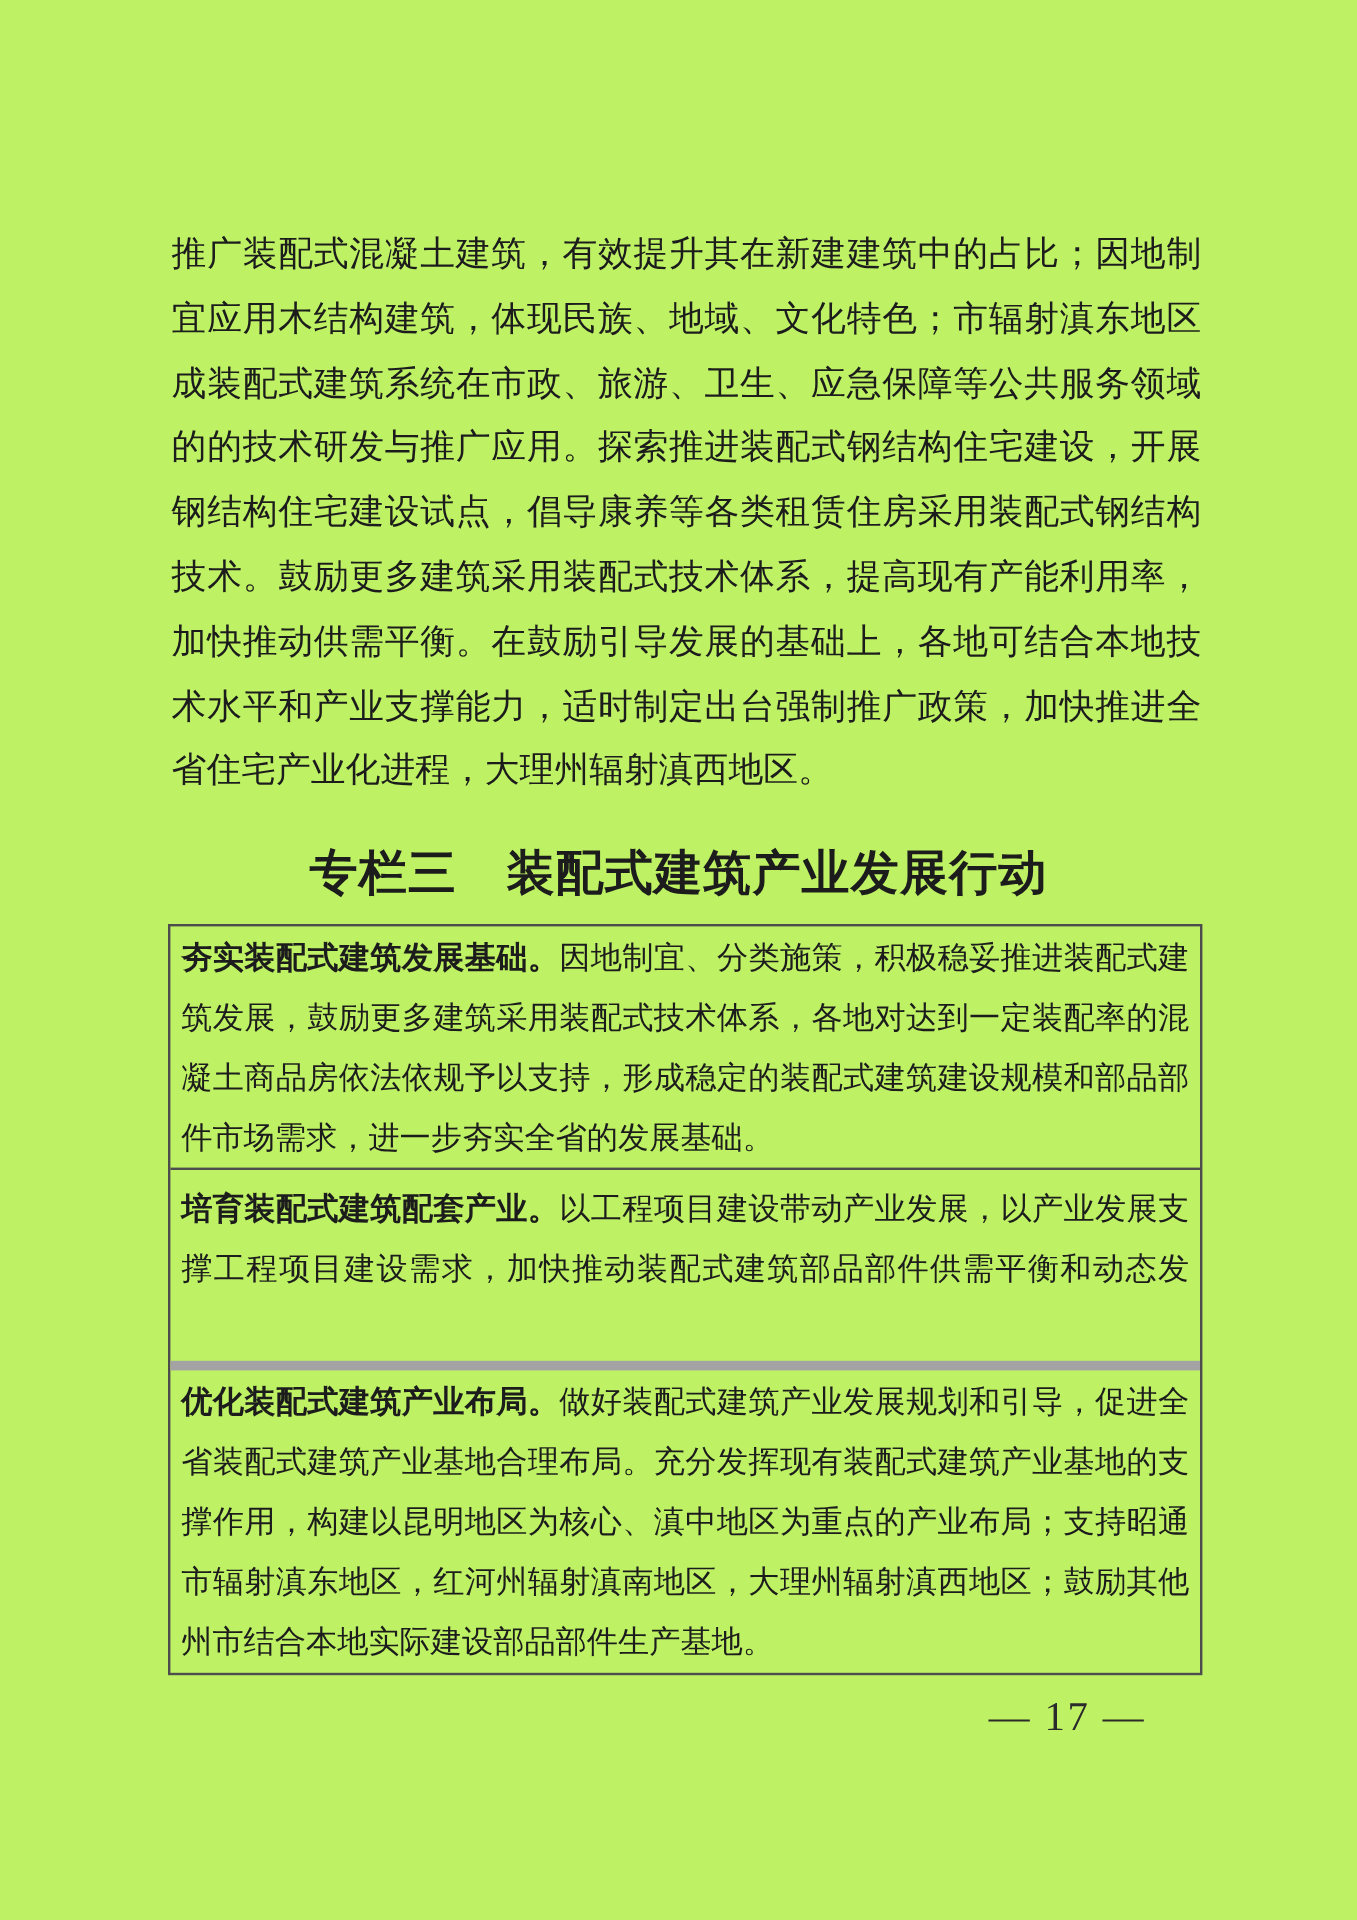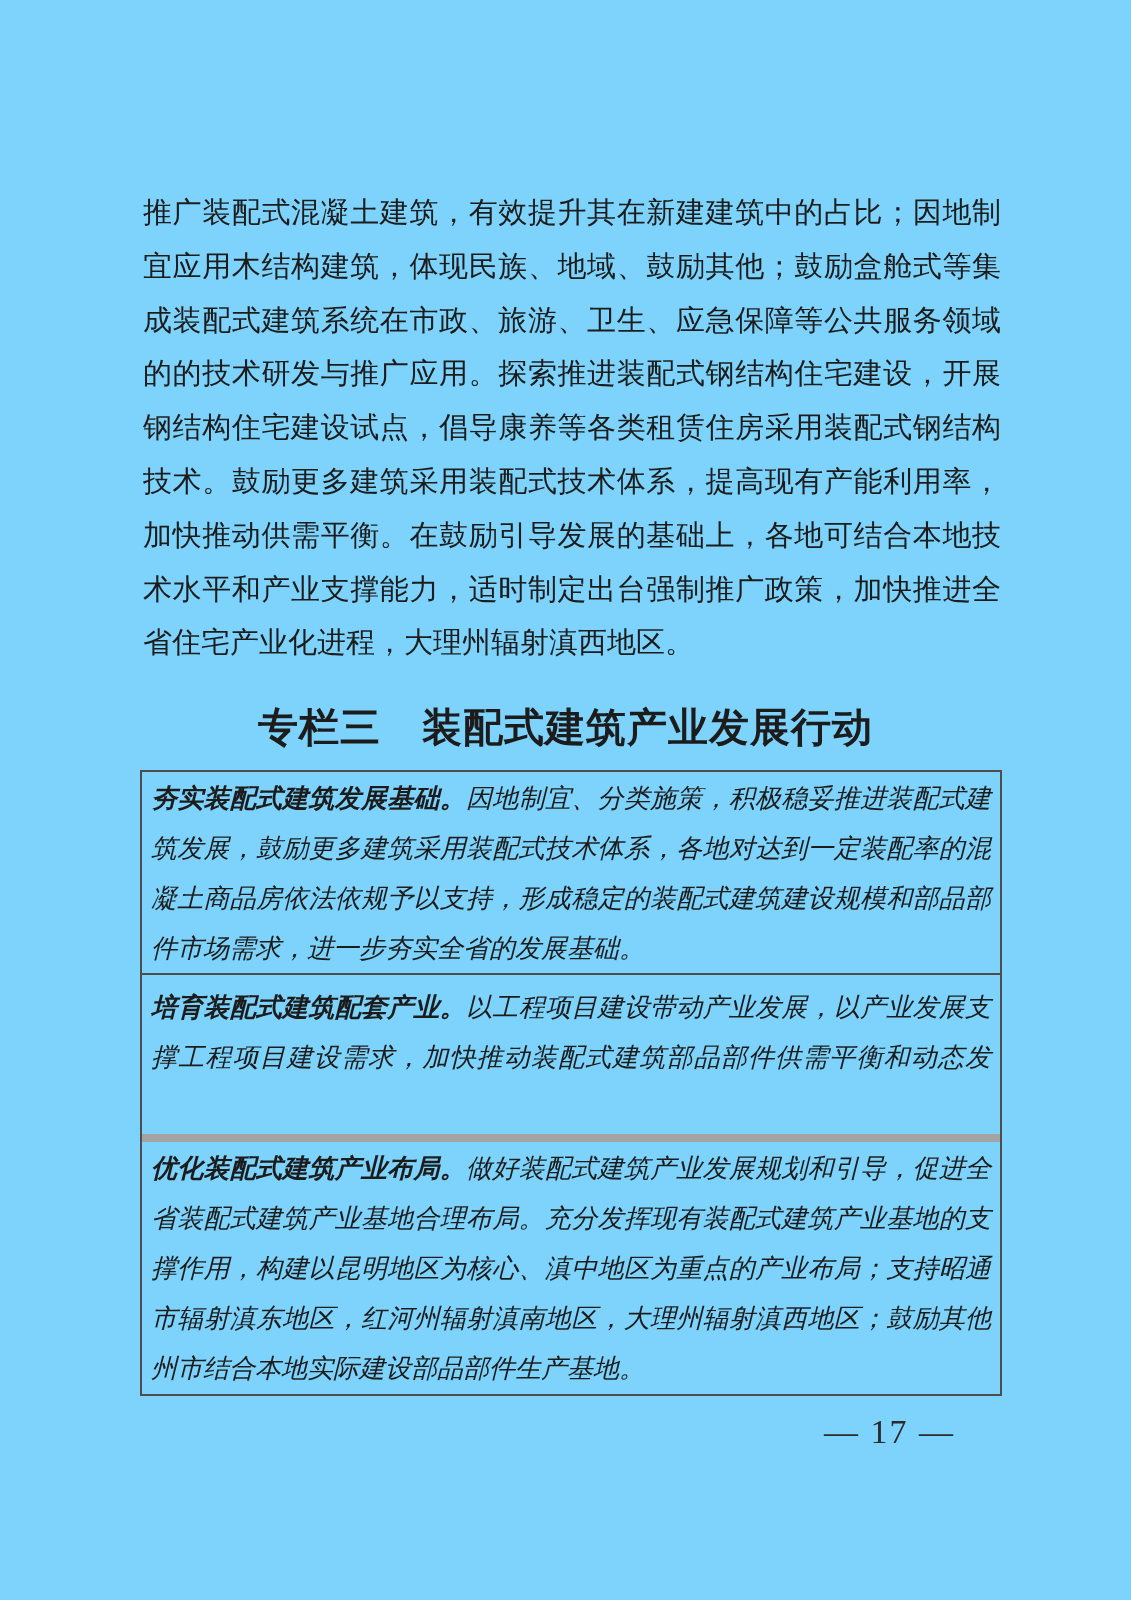--- a/index.html
+++ b/index.html
@@ -1,20 +1,20 @@
 <!DOCTYPE html>
 <html><head>
 <meta charset="utf-8">
 <style>
   html, body { margin: 0; padding: 0; background: #ffffff; }
   .page {
     position: relative;
     width: 1131px;
     height: 1600px;
-    background: #7dd3fc;
+    background: #bef264;
     color: #1c1c1c;
     font-family: "Liberation Serif", serif;
     overflow: hidden;
   }
   
   .body-text {
     position: absolute;
     left: 143px;
     width: 858px;
     top: 186px;
@@ -45,21 +45,20 @@
     top: 770px;
     width: 862px;
     border: 2px solid #4d4d4d;
     box-sizing: border-box;
     font-size: 26px;
   }
   .box-section {
     box-sizing: border-box;
     padding: 2px 9px 0 9px;
     overflow: hidden;
-    font-style: italic;
   }
   .box-section .tline { line-height: 50px; white-space: normal; }
   .sec-1 { height: 203px; border-bottom: 2px solid #4d4d4d; }
   .sec-2 { height: 167px; border-bottom: 8px solid #a3a3a3; padding-top: 8px; }
   .sec-3 { height: 252px; }
   .lead { font-weight: bold; }
   
   .page-number {
     position: absolute;
     top: 1413px;
@@ -70,21 +69,21 @@
     white-space: nowrap;
   }
 </style>
 </head>
 <body>
 
 <div class="page">
 
   <div class="body-text">
     <div class="tline">推广装配式混凝土建筑，有效提升其在新建建筑中的占比；因地制</div>
-    <div class="tline">宜应用木结构建筑，体现民族、地域、鼓励其他；鼓励盒舱式等集</div>
+    <div class="tline">宜应用木结构建筑，体现民族、地域、文化特色；市辐射滇东地区</div>
     <div class="tline">成装配式建筑系统在市政、旅游、卫生、应急保障等公共服务领域</div>
     <div class="tline">的的技术研发与推广应用。探索推进装配式钢结构住宅建设，开展</div>
     <div class="tline">钢结构住宅建设试点，倡导康养等各类租赁住房采用装配式钢结构</div>
     <div class="tline">技术。鼓励更多建筑采用装配式技术体系，提高现有产能利用率，</div>
     <div class="tline">加快推动供需平衡。在鼓励引导发展的基础上，各地可结合本地技</div>
     <div class="tline">术水平和产业支撑能力，适时制定出台强制推广政策，加快推进全</div>
     <div class="tline last">省住宅产业化进程，大理州辐射滇西地区。</div>
   </div>
 
   <div class="column-title">专栏三　装配式建筑产业发展行动</div>

